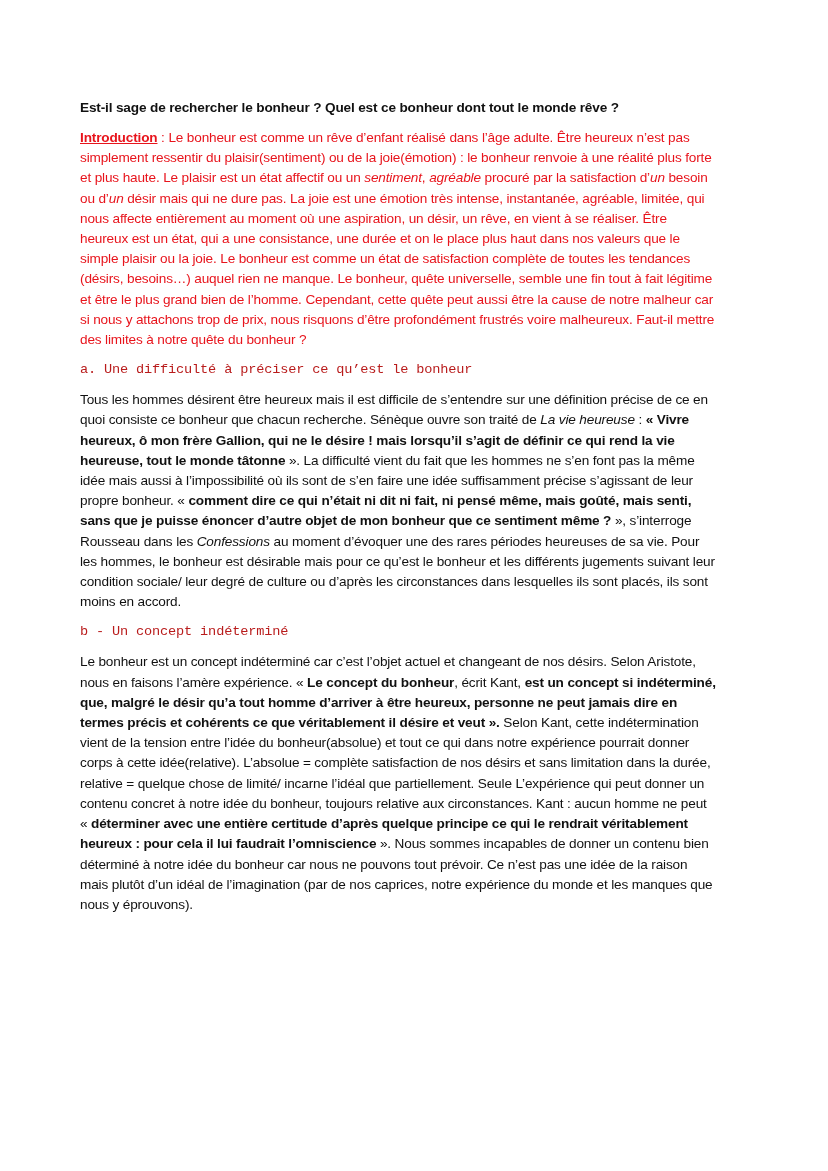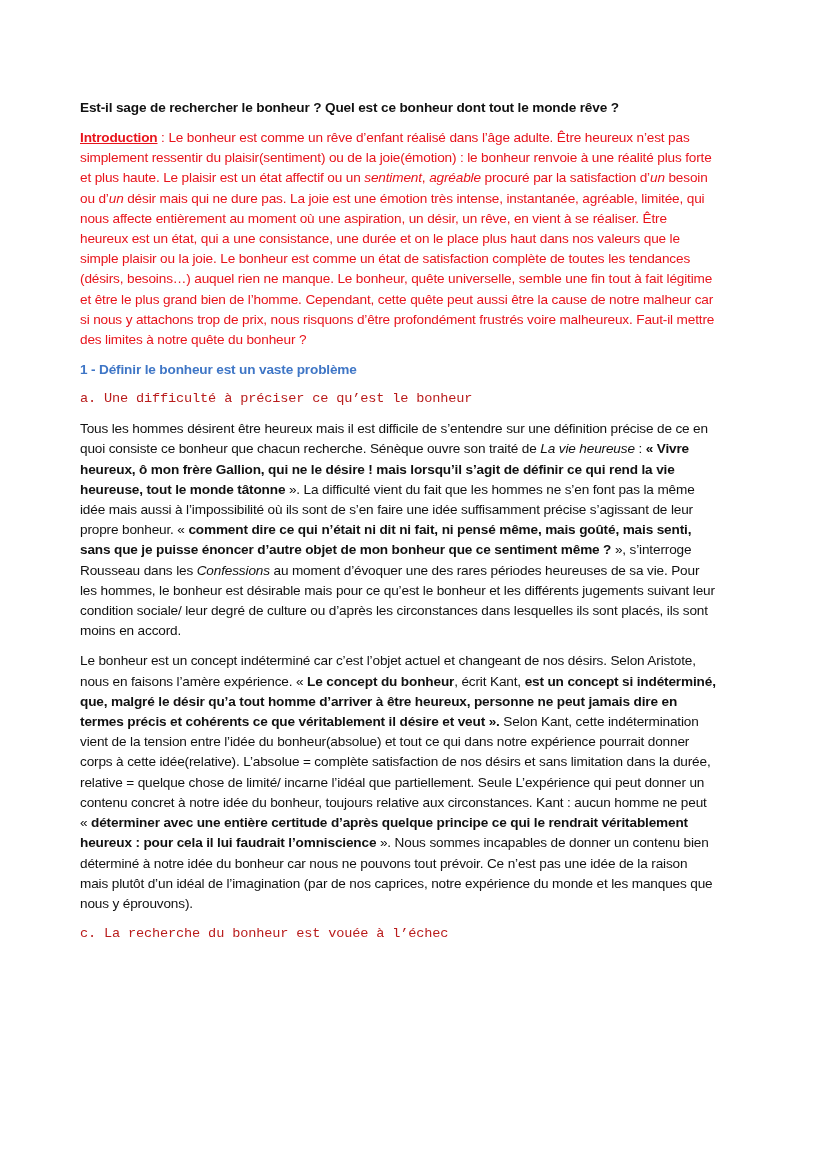--- a/index.html
+++ b/index.html
@@ -60,24 +60,23 @@
   </style>
 </head>
 <body>
 
 <div class="page">
 
   <p class="title">Est-il sage de rechercher le bonheur ? Quel est ce bonheur dont tout le monde rêve ?</p>
 
   <p class="intro"><span class="lead">Introduction</span><span> : </span><span>Le bonheur est comme un rêve d’enfant réalisé dans l’âge adulte. Être heureux n’est pas simplement ressentir du plaisir(sentiment) ou de la joie(émotion) : le bonheur renvoie à une réalité plus forte et plus haute. Le plaisir est un état affectif ou un </span><i>sentiment</i><span>, </span><i>agréable</i><span> procuré par la satisfaction d’</span><i>un</i><span> besoin ou d’</span><i>un</i><span> désir mais qui ne dure pas. La joie est une émotion très intense, instantanée, agréable, limitée, qui nous affecte entièrement au moment où une aspiration, un désir, un rêve, en vient à se réaliser. Être heureux est un état, qui a une consistance, une durée et on le place plus haut dans nos valeurs que le simple plaisir ou la joie. Le bonheur est comme un état de satisfaction complète de toutes les tendances (désirs, besoins…) auquel rien ne manque. Le bonheur, quête universelle, semble une fin tout à fait légitime et être le plus grand bien de l’homme. Cependant, cette quête peut aussi être la cause de notre malheur car si nous y attachons trop de prix, nous risquons d’être profondément frustrés voire malheureux. Faut-il mettre des limites à notre quête du bonheur ?</span></p>
 
-  <p class="h1">1 - Définir le bonheur est un vaste problème</p>
 
   <p class="h2">a. Une difficulté à préciser ce qu’est le bonheur</p>
 
   <p class="para"><span>Tous les hommes désirent être heureux mais il est difficile de s’entendre sur une définition précise de ce en quoi consiste ce bonheur que chacun recherche. Sénèque ouvre son traité de </span><i>La vie heureuse</i><span> : </span><b>« Vivre heureux, ô mon frère Gallion, qui ne le désire ! mais lorsqu’il s’agit de définir ce qui rend la vie heureuse, tout le monde tâtonne</b><span> ». La difficulté vient du fait que les hommes ne s’en font pas la même idée mais aussi à l’impossibilité où ils sont de s’en faire une idée suffisamment précise s’agissant de leur propre bonheur. « </span><b>comment dire ce qui n’était ni dit ni fait, ni pensé même, mais goûté, mais senti, sans que je puisse énoncer d’autre objet de mon bonheur que ce sentiment même ?</b><span> », s’interroge Rousseau dans les </span><i>Confessions</i><span> au moment d’évoquer une des rares périodes heureuses de sa vie. Pour les hommes, le bonheur est désirable mais pour ce qu’est le bonheur et les différents jugements suivant leur condition sociale/ leur degré de culture ou d’après les circonstances dans lesquelles ils sont placés, ils sont moins en accord.</span></p>
 
+  <p class="h2">b - Un concept indéterminé</p>
 
   <p class="para"><span>Le bonheur est un concept indéterminé car c’est l’objet actuel et changeant de nos désirs. Selon Aristote, nous en faisons l’amère expérience. « </span><b>Le concept du bonheur</b><span>, écrit Kant, </span><b>est un concept si indéterminé, que, malgré le désir qu’a tout homme d’arriver à être heureux, personne ne peut jamais dire en termes précis et cohérents ce que véritablement il désire et veut ».</b><span> Selon Kant, cette indétermination vient de la tension entre l’idée du bonheur(absolue) et tout ce qui dans notre expérience pourrait donner corps à cette idée(relative). L’absolue = complète satisfaction de nos désirs et sans limitation dans la durée, relative = quelque chose de limité/ incarne l’idéal que partiellement. Seule L’expérience qui peut donner un contenu concret à notre idée du bonheur, toujours relative aux circonstances. Kant : aucun homme ne peut « </span><b>déterminer avec une entière certitude d’après quelque principe ce qui le rendrait véritablement heureux : pour cela il lui faudrait l’omniscience</b><span> ». Nous sommes incapables de donner un contenu bien déterminé à notre idée du bonheur car nous ne pouvons tout prévoir. Ce n’est pas une idée de la raison mais plutôt d’un idéal de l’imagination (par de nos caprices, notre expérience du monde et les manques que nous y éprouvons).</span></p>
 
-  <p class="h2">c. La recherche du bonheur est vouée à l’échec</p>
 
 </div>
 
 </body></html>

